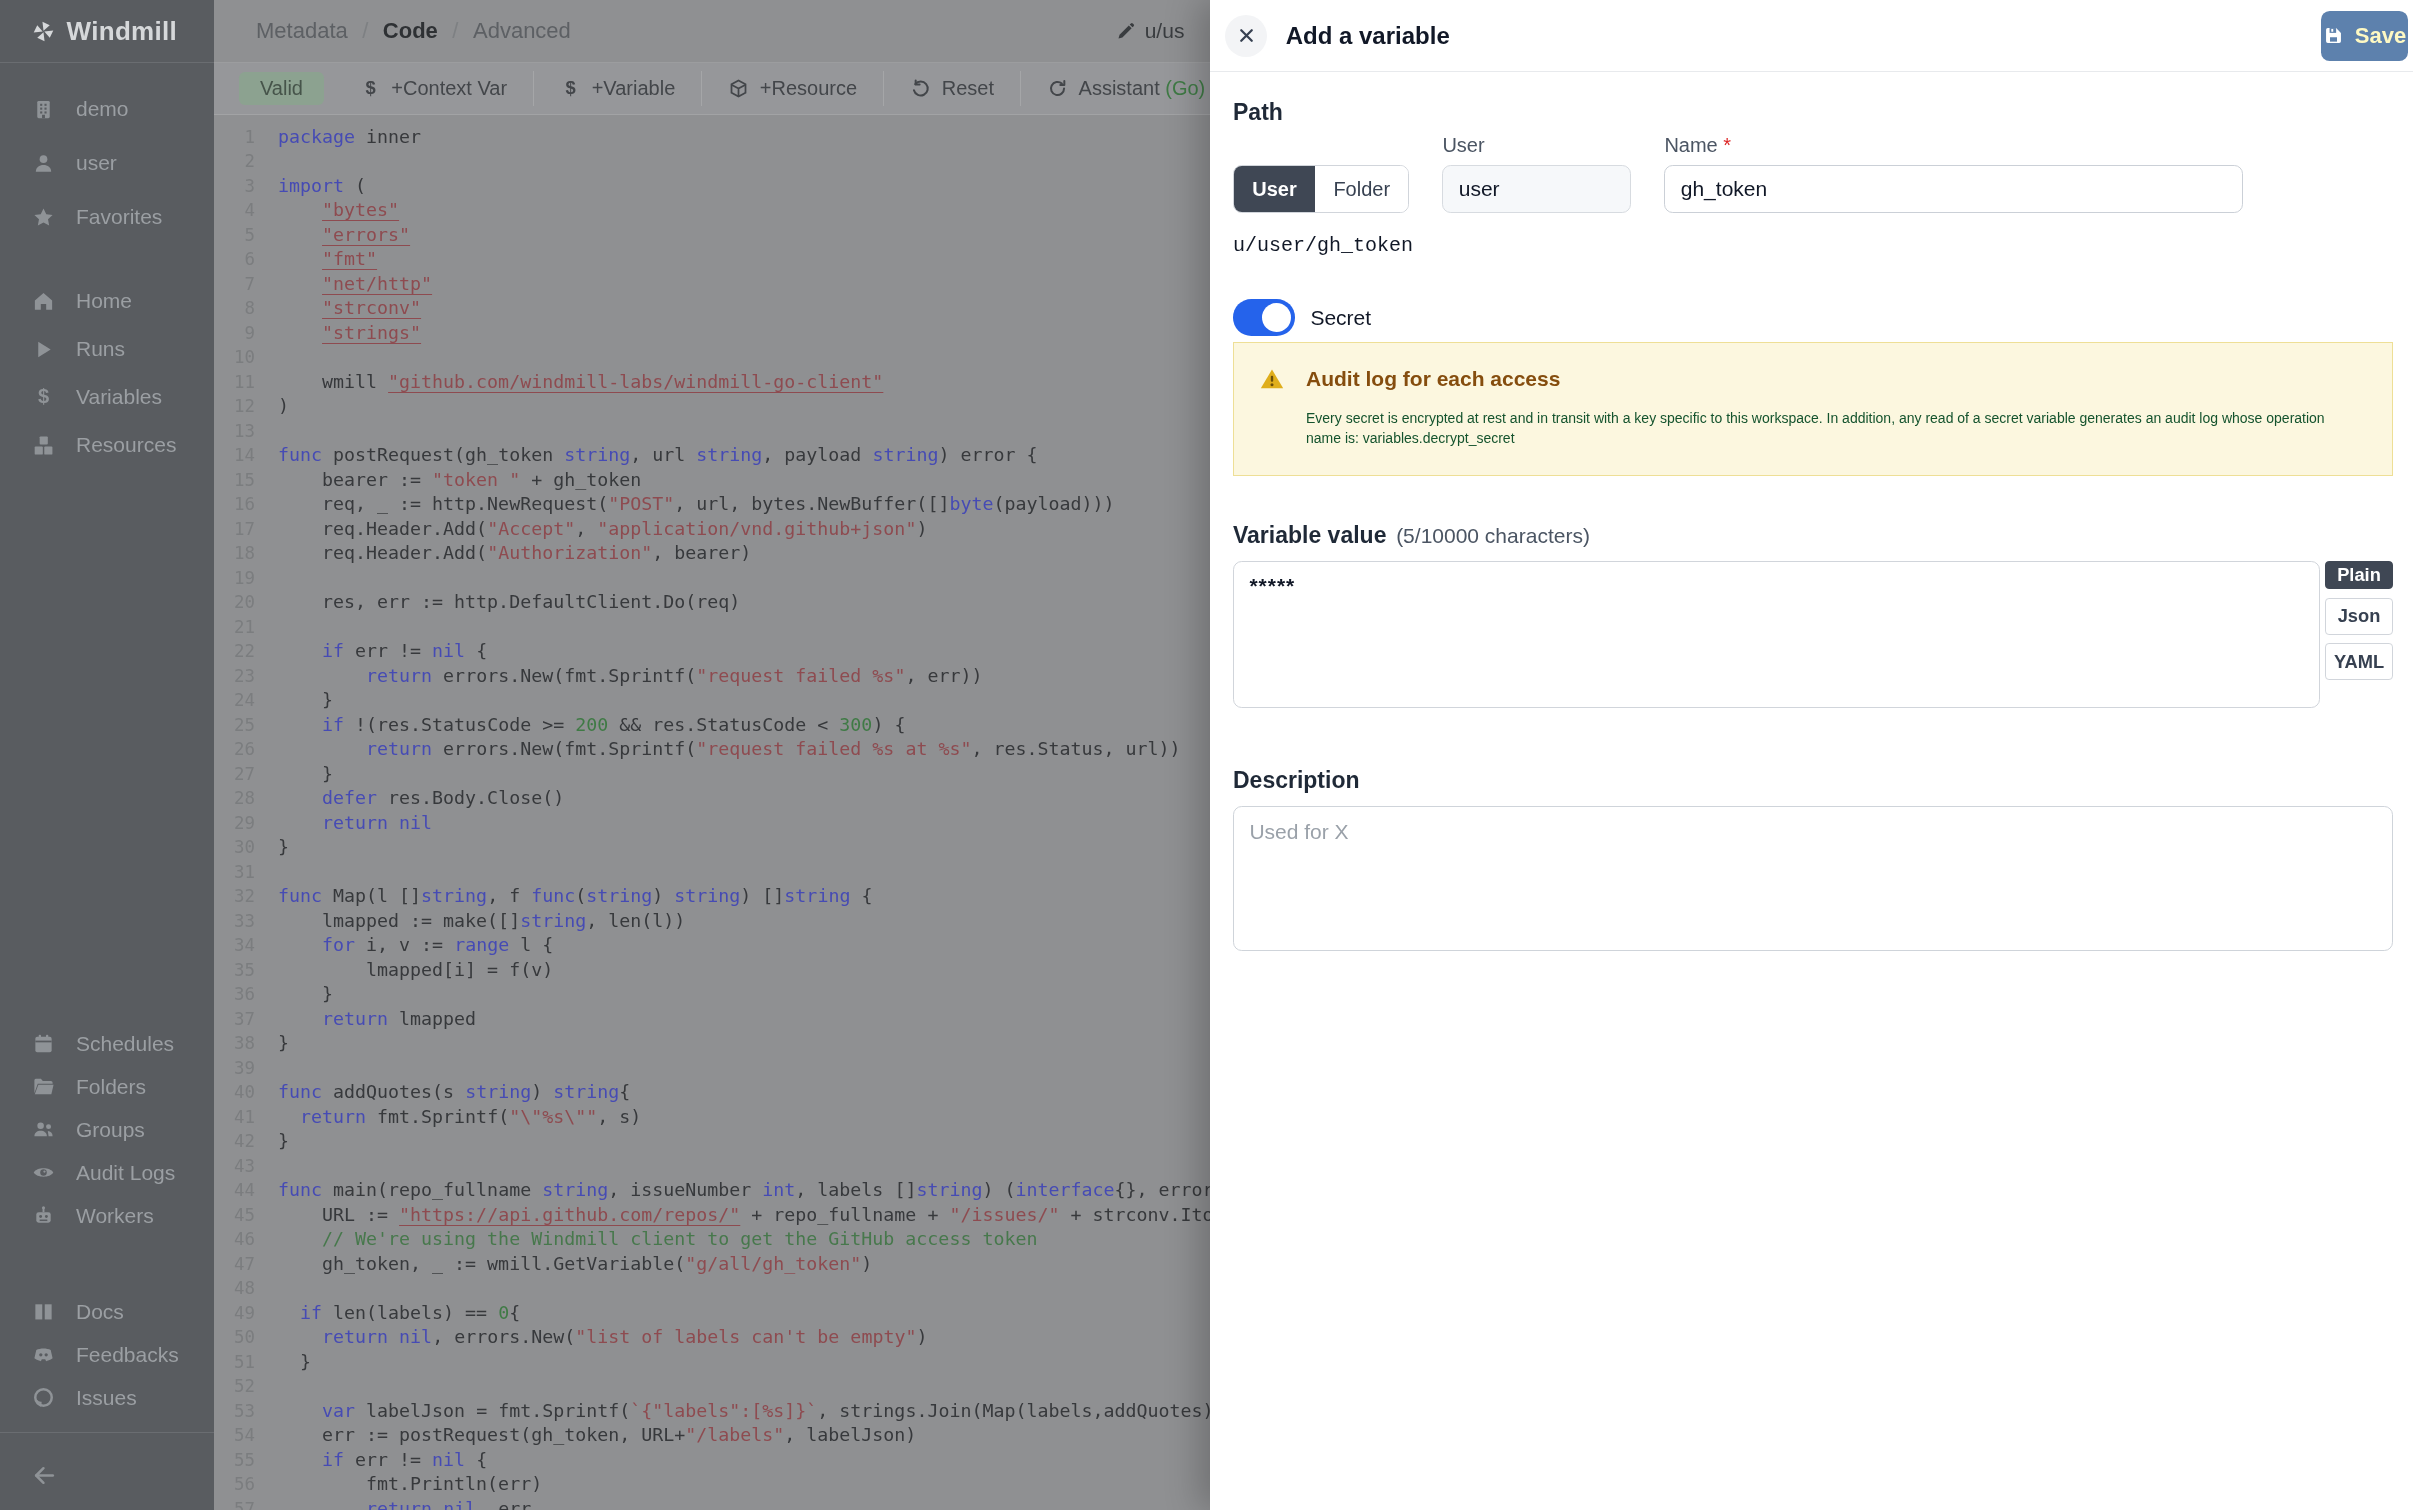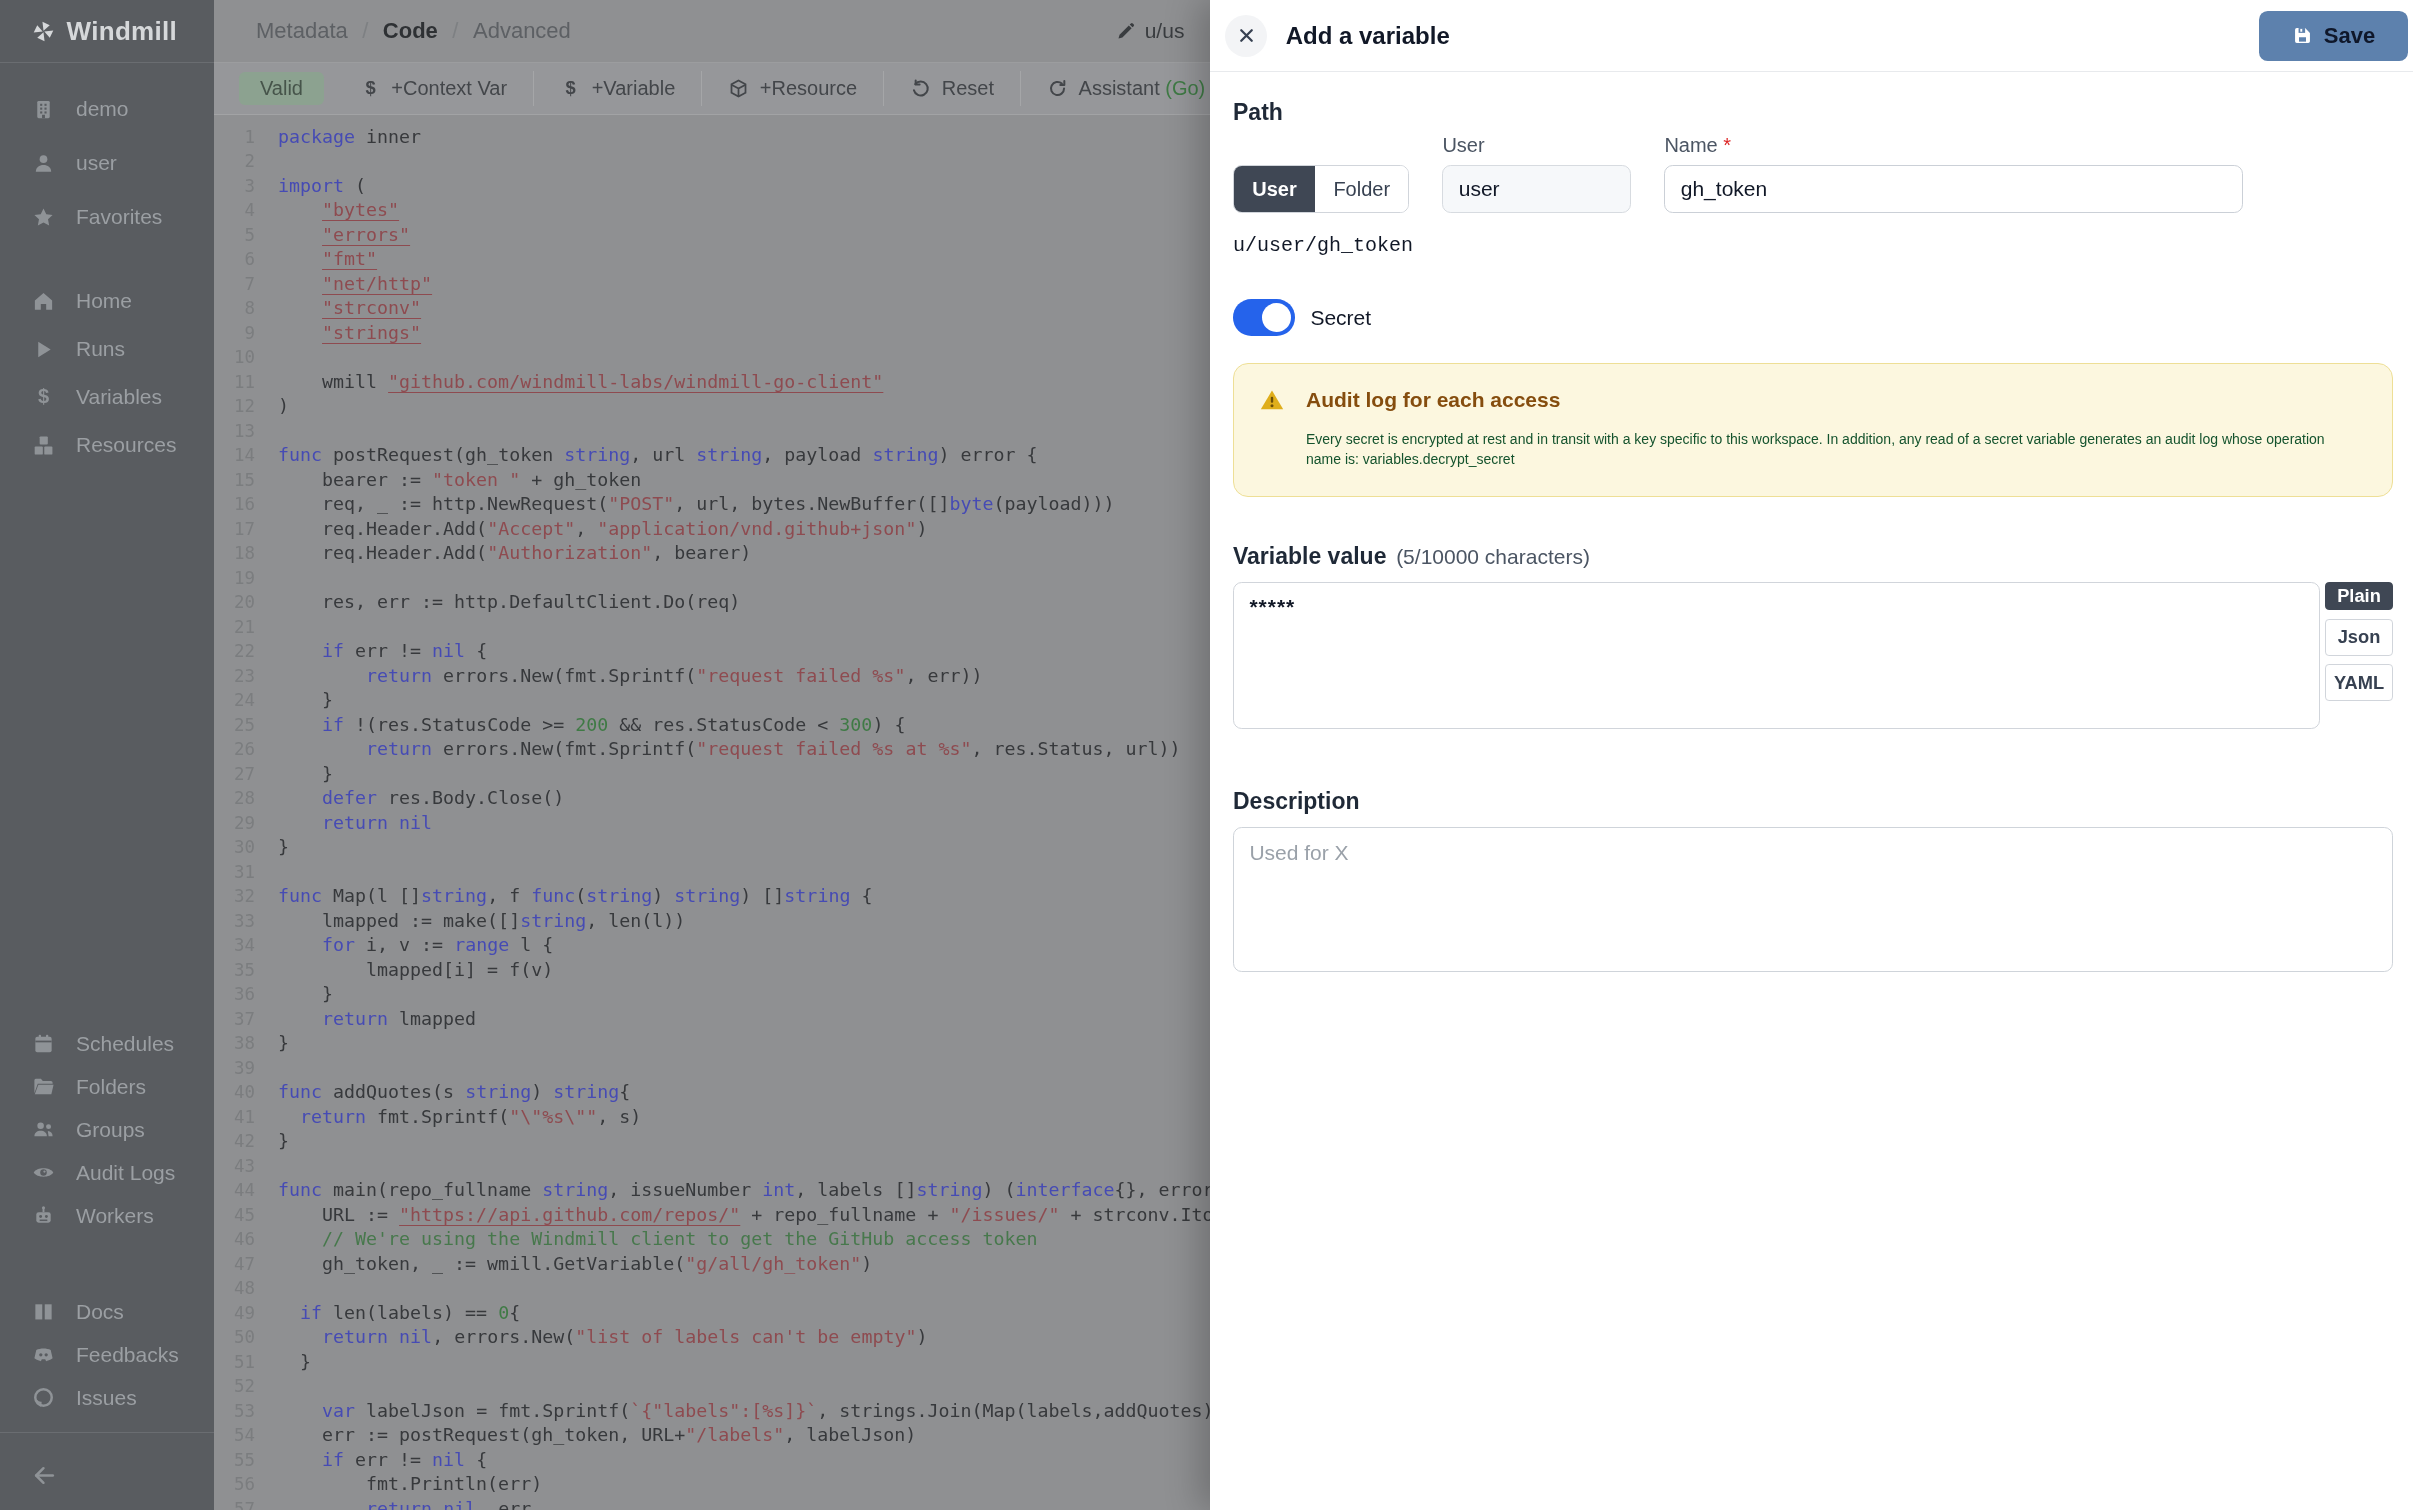--- a/index.html
+++ b/index.html
@@ -47,39 +47,39 @@
   .tok-k{color:#464bb4}
   .tok-s{color:#8e4b50}
   .lnk{text-decoration:underline;text-underline-offset:3.9px}
   .tok-c{color:#47784c}
   .tok-n{color:#3f7a45}
   
   .drawer{position:absolute;left:1210px;top:0;width:1204px;height:100%;background:#fff;z-index:5;box-shadow:-11.6px 0 33px rgba(0,0,0,.22)}
   .d-header{height:71px;border-bottom:1px solid #e8eaed;display:flex;align-items:center;padding:0 5.8px 0 15.4px}
   .close-btn{width:42px;height:42px;border-radius:50%;background:#f3f4f6;border:none;display:flex;align-items:center;justify-content:center;cursor:pointer;flex:none}
   .d-title{margin-left:18.3px;font-size:24px;font-weight:bold;color:#111827}
-  .save-btn{margin-left:auto;height:50px;background:#5d81ad;color:#0f172a;border:none;border-radius:8.7px;display:flex;align-items:center;gap:10.6px;padding:0 33px;font-size:22px;font-weight:600;cursor:pointer}
+  .save-btn{margin-left:auto;height:50px;background:#5d81ad;color:#fef9c3;border:none;border-radius:8.7px;display:flex;align-items:center;gap:10.6px;padding:0 2px;font-size:22px;font-weight:600;cursor:pointer}
   .d-body{padding:13.5px 21px 0 23px}
   .sec{font-size:23px;font-weight:600;color:#1f2937;margin:0}
   .path-head{margin-top:13.5px}
   .fields{display:flex;gap:33px;margin-top:7.7px;align-items:flex-end}
   .field label{display:block;font-size:20px;color:#4b5563;margin-bottom:8.7px}
   .req{color:#dc2626}
   .seg{display:flex;border:1px solid #d1d5db;border-radius:8.7px;overflow:hidden;height:48px;box-sizing:border-box}
   .seg-btn{padding:0 18.3px;display:flex;align-items:center;font-size:20px;background:#fff;color:#374151;border:none;cursor:pointer}
   .seg-btn.sel{background:#3f4754;color:#fff;font-weight:600}
   .txt{height:48px;border:1px solid #cbd0d7;border-radius:8.7px;font-size:21px;color:#111827;padding:0 15.4px;font-family:inherit;box-sizing:border-box}
   .user-input{width:189px;background:#f6f8fa;border-color:#d7dbe0}
   .name-input{width:579px;background:#fff}
   .full-path{margin-top:21px;font-family:Liberation Mono, monospace;font-size:20px;color:#111827}
   .secret-row{margin-top:42px;display:flex;align-items:center;gap:15.4px}
   .toggle{width:62px;height:37px;border-radius:18.3px;background:#2563eb;position:relative;cursor:pointer;flex:none}
   .knob{position:absolute;right:3.9px;top:3.9px;width:29px;height:29px;border-radius:50%;background:#fff}
   .secret-label{font-size:21px;color:#111827}
-  .warn{margin-top:27px;background:#fcf7df;border:1px solid #eedf96;border-radius:15px;padding:23px 25px 27px;box-sizing:border-box}
+  .warn{margin-top:6px;background:#fcf7df;border:1px solid #eedf96;border-radius:0;padding:23px 25px 27px;box-sizing:border-box}
   .warn-head{display:flex;align-items:center;gap:21px}
   .warn-icon{width:26px;height:26px;flex:none;display:inline-flex}
   .warn-title{font-size:21px;font-weight:bold;color:#854d0e}
   .warn-body{margin-top:15.4px;margin-left:47px;font-size:14px;color:#14532d;line-height:1.45;max-width:1052px}
   .value-head{margin-top:46px;display:flex;align-items:center;gap:9.7px}
   .counter{font-size:21px;color:#4b5563;font-weight:400}
   .value-row{display:flex;margin-top:11.6px;align-items:flex-start}
   .value-area{flex:1;height:147px;border:1px solid #d1d5db;border-radius:8.7px;padding:11.6px 15.4px;font-size:21px;font-weight:bold;color:#111827;font-family:inherit;resize:none;letter-spacing:1px;box-sizing:border-box}
   .fmt-col{width:68px;margin-left:4.8px;display:flex;flex-direction:column;gap:8.7px}
   .fmt-btn{height:37px;display:flex;align-items:center;justify-content:center;font-size:18.3px;font-weight:600;border-radius:3.9px;border:1px solid #d1d5db;background:#fff;color:#374151;cursor:pointer}

